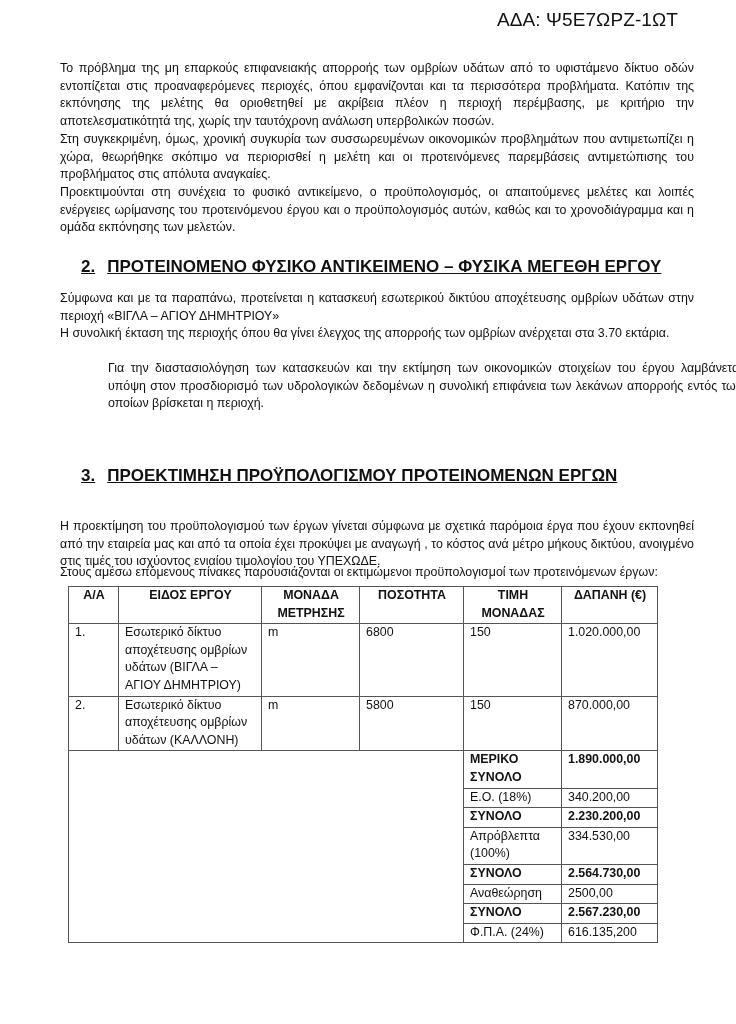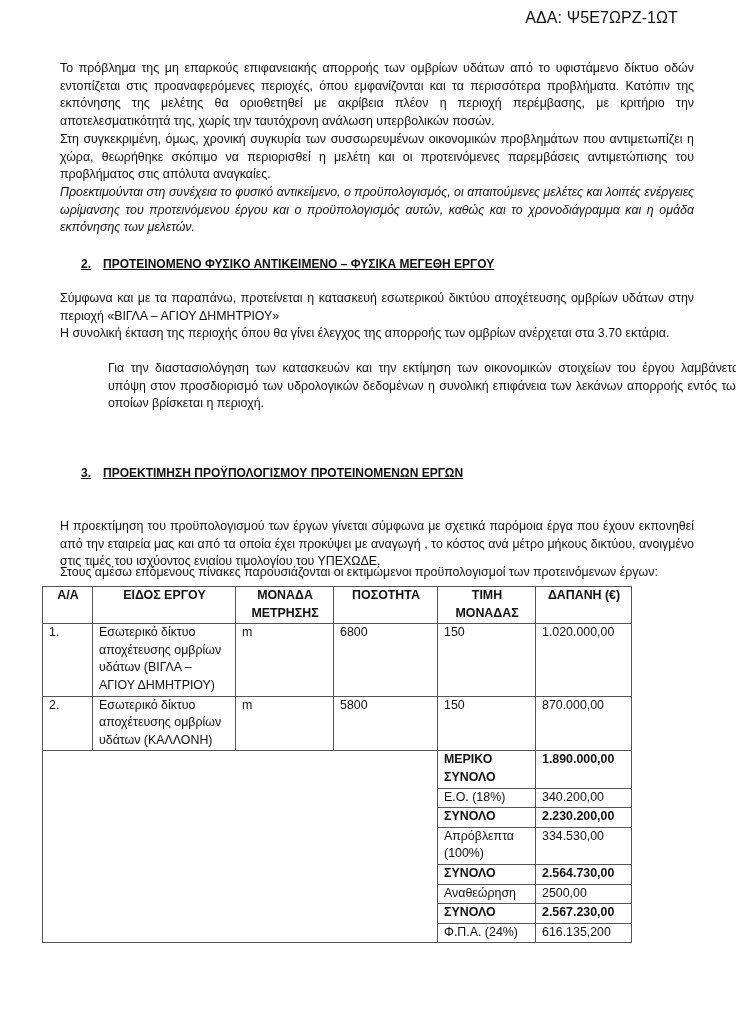--- a/index.html
+++ b/index.html
@@ -2,52 +2,52 @@
 <html><head>
 <meta charset="utf-8">
 <style>
   html, body { margin: 0; padding: 0; background: #ffffff; }
   body {
     width: 736px; height: 1024px; position: relative; overflow: hidden;
     font-family: "Liberation Sans", sans-serif; color: #111111;
   }
   .page-header {
     position: absolute; top: 9px; right: 58px;
-    font-size: 16px; letter-spacing: 0.1px;
+    font-size: 19px; letter-spacing: 0.1px;
   }
   .para {
     position: absolute; left: 60px; width: 634px;
     font-size: 12.4px; line-height: 17.6px; text-align: justify; margin: 0;
   }
   .heading {
     position: absolute; left: 81px;
-    font-size: 12px; font-weight: bold; text-decoration: underline;
+    font-size: 17px; font-weight: bold; text-decoration: underline;
   }
   .heading .num { margin-right: 12px; }
   table.budget {
-    position: absolute; left: 42px; top: 586px;
+    position: absolute; left: 68px; top: 586px;
     border-collapse: collapse; font-size: 12.4px; line-height: 17.6px;
   }
   table.budget td, table.budget th {
     border: 1px solid #555; padding: 0 5px 1px 6px; vertical-align: top; text-align: left;
   }
   table.budget th { font-weight: bold; text-align: center; }
   .b { font-weight: bold; }
   col.c1 { width: 50px; } col.c2 { width: 143px; } col.c3 { width: 98px; }
   col.c4 { width: 104px; } col.c5 { width: 98px; } col.c6 { width: 96px; }
   td.blank { border-right: 1px solid #555; }
 </style>
 </head>
 <body>
 
 <div class="page-header">ΑΔΑ: Ψ5Ε7ΩΡΖ-1ΩΤ</div>
 
 <p class="para" style="top:60px;">Το πρόβλημα της μη επαρκούς επιφανειακής απορροής των ομβρίων υδάτων από το υφιστάμενο δίκτυο οδών εντοπίζεται στις προαναφερόμενες περιοχές, όπου εμφανίζονται και τα περισσότερα προβλήματα. Κατόπιν της εκπόνησης της μελέτης θα οριοθετηθεί με ακρίβεια πλέον η περιοχή περέμβασης, με κριτήριο την αποτελεσματικότητά της, χωρίς την ταυτόχρονη ανάλωση υπερβολικών ποσών.</p>
 <p class="para" style="top:131px;">Στη συγκεκριμένη, όμως, χρονική συγκυρία των συσσωρευμένων οικονομικών προβλημάτων  που αντιμετωπίζει η χώρα, θεωρήθηκε σκόπιμο να περιορισθεί η μελέτη και οι προτεινόμενες παρεμβάσεις αντιμετώπισης του προβλήματος στις απόλυτα αναγκαίες.</p>
-<p class="para" style="top:184px;font-style:italic;">Προεκτιμούνται στη συνέχεια το φυσικό αντικείμενο, ο προϋπολογισμός, οι απαιτούμενες μελέτες και λοιπές ενέργειες ωρίμανσης του προτεινόμενου έργου και ο προϋπολογισμός αυτών, καθώς και το χρονοδιάγραμμα και η ομάδα εκπόνησης των μελετών.</p>
+<p class="para" style="top:184px;">Προεκτιμούνται στη συνέχεια το φυσικό αντικείμενο, ο προϋπολογισμός, οι απαιτούμενες μελέτες και λοιπές ενέργειες ωρίμανσης του προτεινόμενου έργου και ο προϋπολογισμός αυτών, καθώς και το χρονοδιάγραμμα και η ομάδα εκπόνησης των μελετών.</p>
 
 <div class="heading" style="top:257px;">
   <span class="num">2.</span><span>ΠΡΟΤΕΙΝΟΜΕΝΟ ΦΥΣΙΚΟ ΑΝΤΙΚΕΙΜΕΝΟ – ΦΥΣΙΚΑ ΜΕΓΕΘΗ ΕΡΓΟΥ</span>
 </div>
 <p class="para" style="top:290px;">Σύμφωνα και με τα παραπάνω, προτείνεται η κατασκευή εσωτερικού δικτύου αποχέτευσης ομβρίων υδάτων  στην περιοχή  «ΒΙΓΛΑ – ΑΓΙΟΥ ΔΗΜΗΤΡΙΟΥ»</p>
 <p class="para" style="top:325px;">Η συνολική έκταση της περιοχής όπου θα γίνει έλεγχος της απορροής των ομβρίων ανέρχεται στα 3.70 εκτάρια.</p>
 <p class="para" style="top:360px;margin-left:48px;">Για την διαστασιολόγηση των κατασκευών και την εκτίμηση των οικονομικών στοιχείων του έργου λαμβάνεται υπόψη στον προσδιορισμό των υδρολογικών δεδομένων η συνολική επιφάνεια των λεκάνων απορροής εντός των οποίων βρίσκεται η περιοχή.</p>
 
 <div class="heading" style="top:466px;">
   <span class="num">3.</span><span>ΠΡΟΕΚΤΙΜΗΣΗ ΠΡΟΫΠΟΛΟΓΙΣΜΟΥ ΠΡΟΤΕΙΝΟΜΕΝΩΝ ΕΡΓΩΝ</span>

